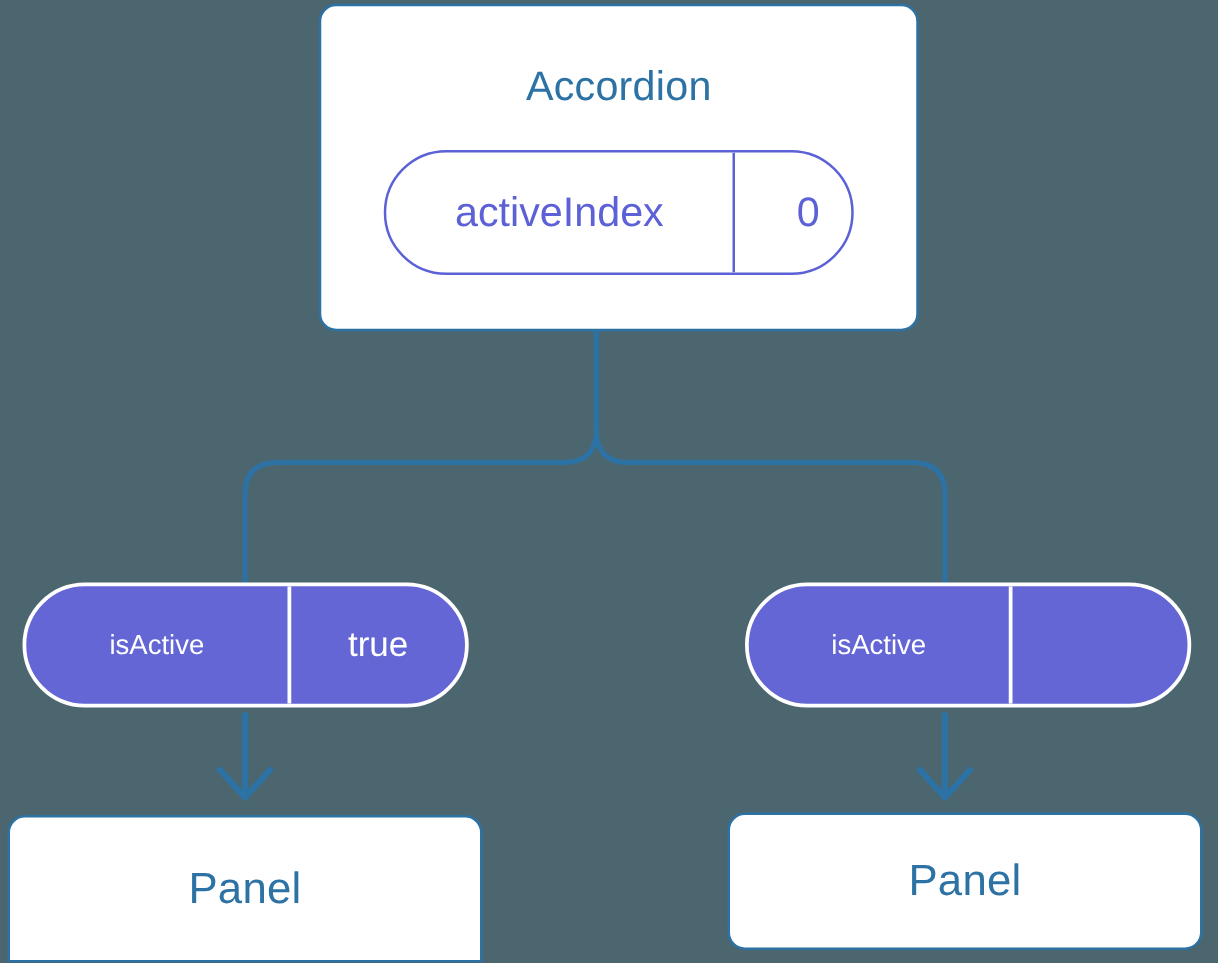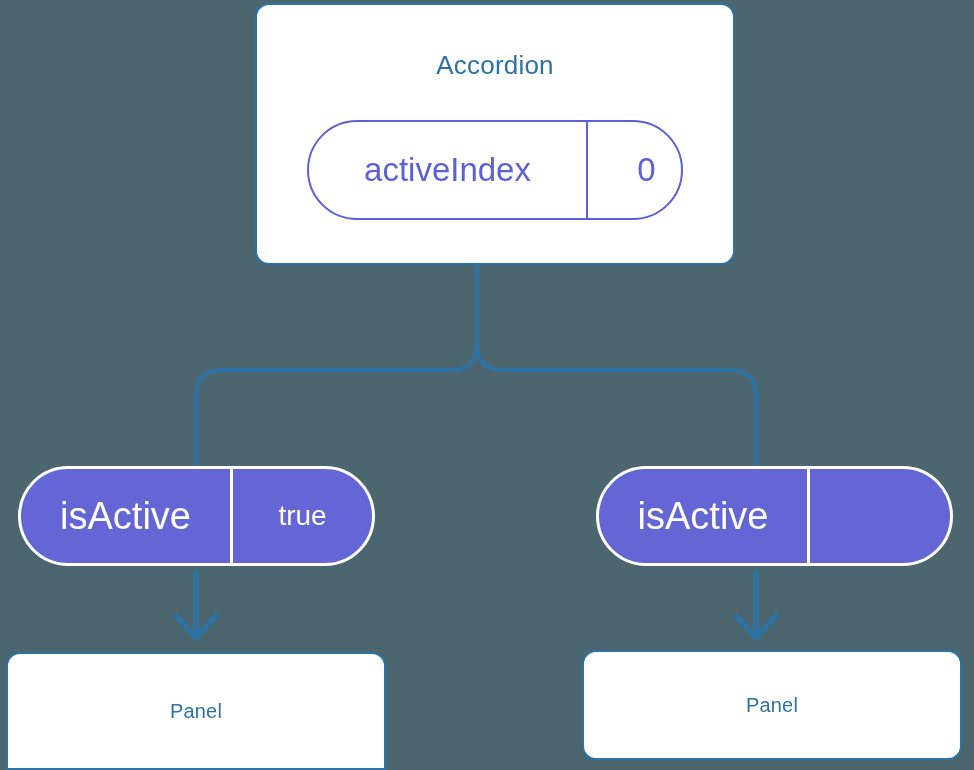--- a/index.html
+++ b/index.html
@@ -36,21 +36,21 @@
     background: #ffffff;
     border: 2px solid #2d72a5;
     border-radius: 14px;
     box-sizing: border-box;
     display: flex;
     flex-direction: column;
     align-items: center;
   }
   .card-title {
     color: #2d72a5;
-    font-size: 26px;
+    font-size: 33px;
     font-weight: 400;
     letter-spacing: 0.2px;
     white-space: nowrap;
   }
 
   #accordion-card {
     left: 255px;
     top: 3px;
     width: 480px;
     height: 262px;
@@ -71,21 +71,21 @@
     border-bottom-left-radius: 0;
     border-bottom-right-radius: 0;
   }
   #panel-right {
     left: 582px;
     top: 650px;
     width: 380px;
     height: 110px;
   }
   .panel-card .card-title {
-    font-size: 20px;
+    font-size: 35px;
   }
 
   
   .pill {
     position: absolute;
     display: flex;
     align-items: stretch;
     box-sizing: border-box;
     border-radius: 999px;
     overflow: hidden;
@@ -122,21 +122,21 @@
   }
 
   
   .pill-filled {
     border: 3px solid #ffffff;
     background: #6366d4;
     height: 100px;
   }
   .pill-filled .pill-key {
     color: #ffffff;
-    font-size: 38px;
+    font-size: 22px;
     border-right: 3px solid #ffffff;
   }
   .pill-filled .pill-val {
     flex: 1;
     color: #ffffff;
     font-size: 28px;
   }
 
   #prop-pill-left {
     left: 18px;

